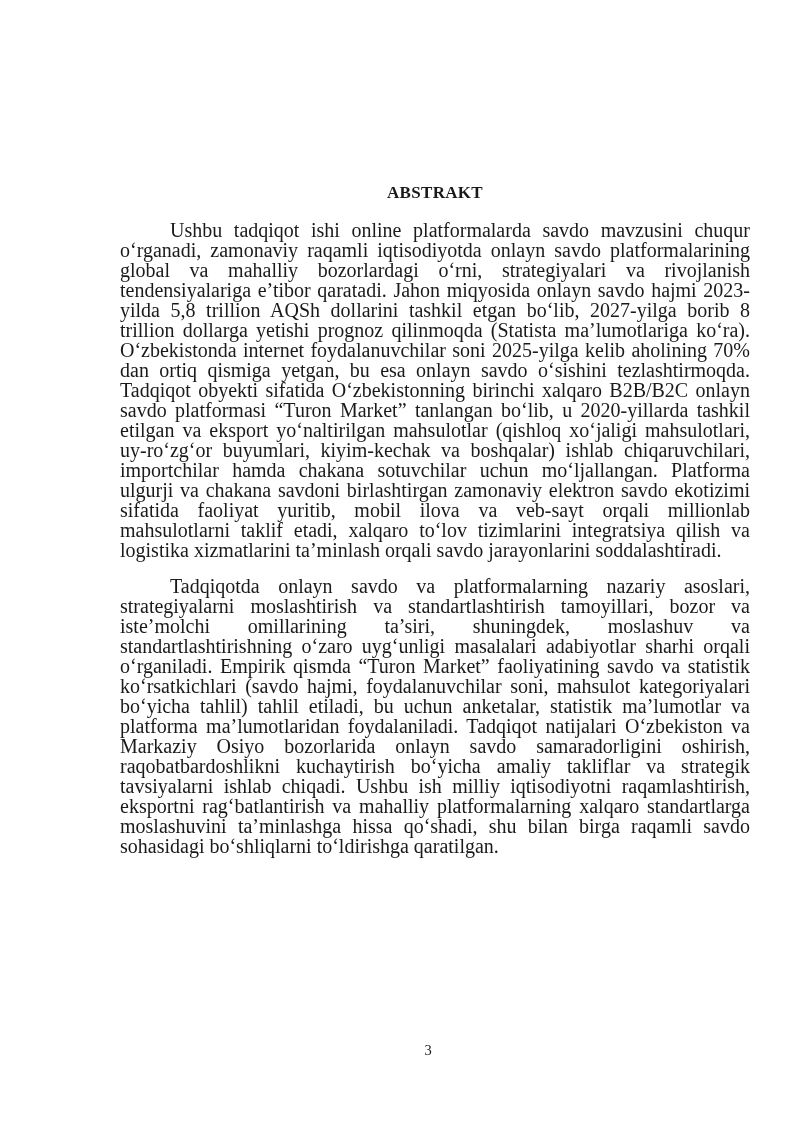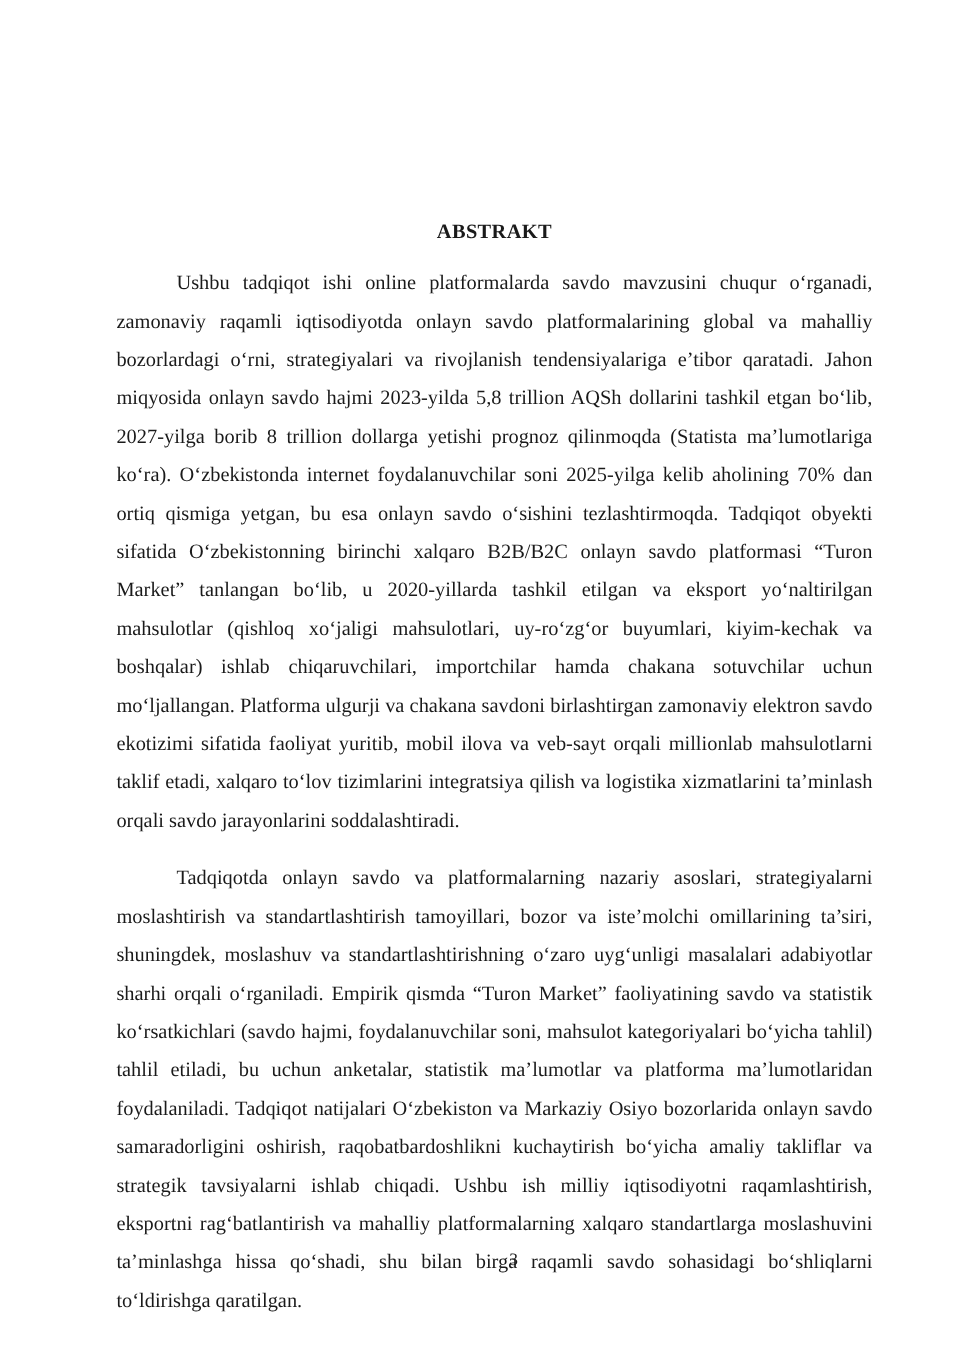--- a/index.html
+++ b/index.html
@@ -10,34 +10,34 @@
   .page {
     position: relative;
     width: 800px;
     height: 1131px;
     background: #ffffff;
     color: #1a1a1a;
     overflow: hidden;
   }
   .content {
     position: absolute;
-    left: 97px;
+    left: 120px;
     top: 183px;
     width: 630px;
   }
   .title {
     font-size: 17px;
     font-weight: bold;
     text-align: center;
     letter-spacing: 0.3px;
     margin-bottom: 17px;
   }
   .para {
-    font-size: 17px;
-    line-height: 32px;
+    font-size: 20px;
+    line-height: 20px;
     text-align: justify;
     text-indent: 50px;
     margin-bottom: 16px;
   }
   .page-number {
     position: absolute;
     left: 113px;
     top: 1042px;
     width: 630px;
     text-align: center;

